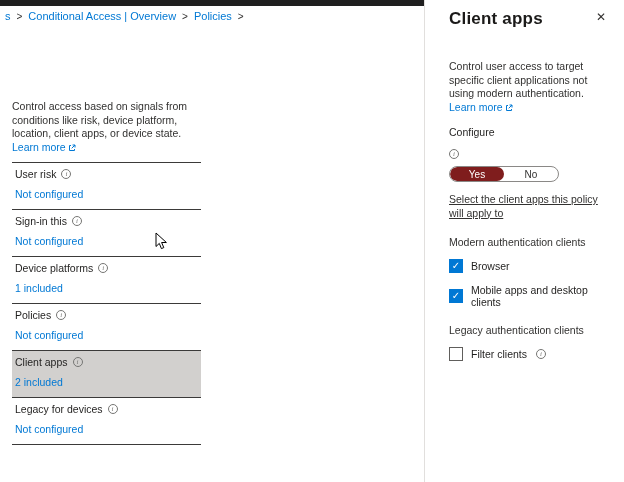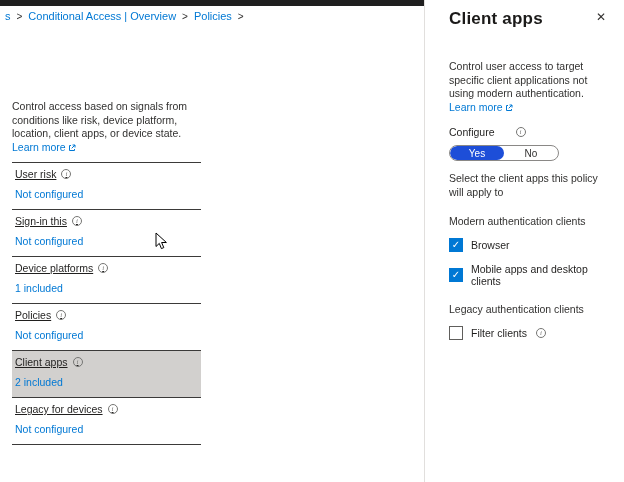--- a/index.html
+++ b/index.html
@@ -23,21 +23,21 @@
   .breadcrumb .sep { color:#323130; font-size:10px; }
 
   .link { color:#0078d4; text-decoration:none; cursor:pointer; }
 
   
   .conditions { position:absolute; left:12px; top:100px; width:189px; }
   .intro { font-size:10.5px; line-height:13.5px; color:#323130; }
   .rows { margin-top:7px; border-bottom:1px solid #3b3a39; }
   .row { border-top:1px solid #3b3a39; padding:5px 5px 7px 3px; cursor:pointer; }
   .row.selected { background:#d2d0ce; }
-  .row-label { font-size:10.5px; color:#201f1e; display:flex; align-items:center; gap:5px;text-decoration:underline; }
+  .row-label { font-size:10.5px; color:#201f1e; display:flex; align-items:center; gap:5px; }
   .row-value { display:inline-block; margin-top:8px; font-size:10.5px; color:#0078d4; text-decoration:none; cursor:pointer; }
 
   
   .info {
     display:inline-flex; width:10px; height:10px; border-radius:50%;
     border:1px solid #767674; color:#767674; font-size:7px; line-height:8px;
     align-items:center; justify-content:center; font-family:"Liberation Serif", serif; font-style:italic;
     flex:0 0 auto;
   }
 
@@ -47,29 +47,29 @@
   
   .panel {
     position:absolute; left:424px; top:0; right:0; bottom:0;
     background:#fff; border-left:1px solid #e1dfdd;
     padding:9px 14px 10px 24px;
   }
   .panel-header { display:flex; justify-content:space-between; align-items:flex-start; }
   .panel-title { font-size:17px; font-weight:700; color:#1b1a19; letter-spacing:0.2px; }
   .close-btn { background:none; border:none; font-size:12px; color:#323130; cursor:pointer; padding:2px 4px; line-height:1; }
   .panel-desc { margin-top:31px; font-size:10.5px; line-height:13.5px; width:162px; color:#323130; }
-  .configure-row { margin-top:11px; display:flex; align-items:center; gap:21px; font-size:10.5px; color:#201f1e; }
+  .configure-row { margin-top:11px; display:flex; gap:11px; font-size:10.5px; color:#201f1e;flex-direction:column; }
   .toggle {
     margin-top:7px; display:flex; width:110px; height:16px;
     border:1px solid #8a8886; border-radius:9px; overflow:hidden;
     font-size:10px; background:#fff;
   }
   .toggle-opt { flex:1; display:flex; align-items:center; justify-content:center; color:#323130; cursor:pointer; }
-  .toggle-opt.active { background:#1d4ed8; color:#fff; border-radius:9px; }
-  .prompt { margin-top:11px; font-size:10.5px; line-height:13.5px; width:158px; color:#323130; }
+  .toggle-opt.active { background:#7f1d1d; color:#fff; border-radius:9px; }
+  .prompt { margin-top:11px; font-size:10.5px; line-height:13.5px; width:158px; color:#323130;text-decoration:underline; }
   .group-heading { margin-top:16px; font-size:10.5px; color:#323130; }
   .check-row { margin-top:11px; display:flex; align-items:center; gap:8px; font-size:10.5px; color:#201f1e; cursor:pointer; }
   .box {
     width:14px; height:14px; border:1px solid #605e5c; background:#fff;
     display:flex; align-items:center; justify-content:center; flex:0 0 auto;
   }
   .box .check { display:none; color:#fff; font-size:10px; line-height:1; }
   .check-row.checked .box { background:#0078d4; border-color:#0078d4; }
   .check-row.checked .box .check { display:block; }
   .check-row .info { margin-left:1px; }

